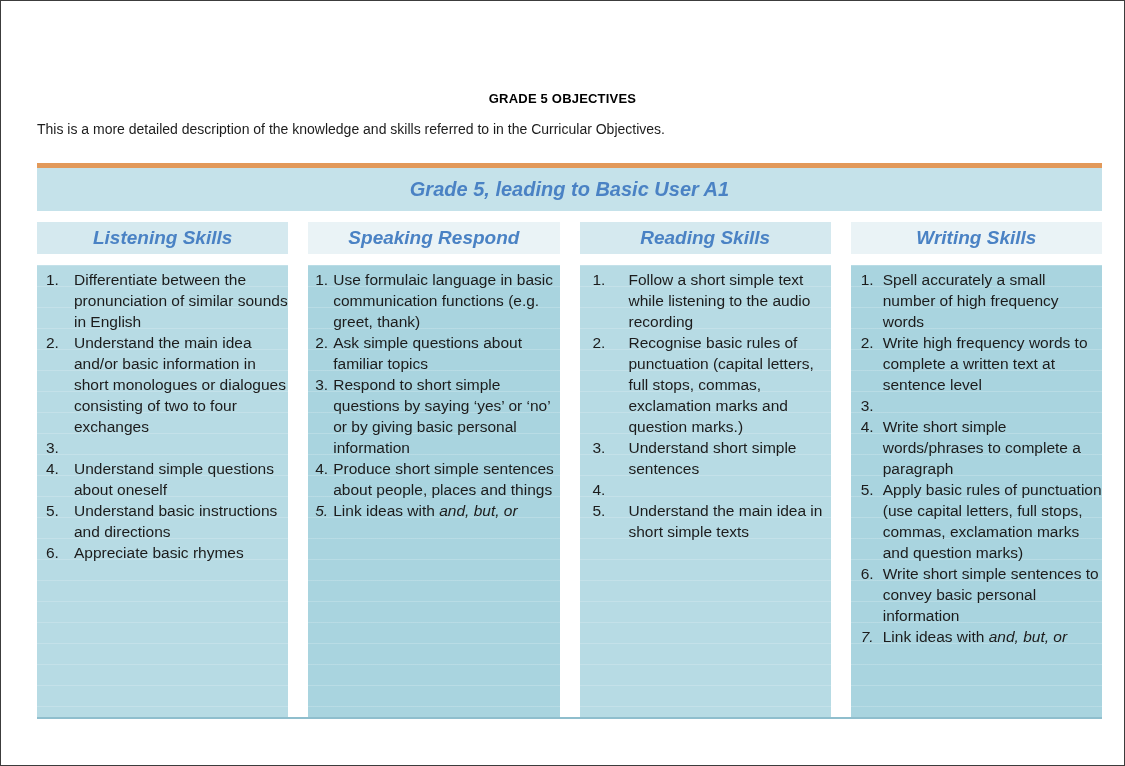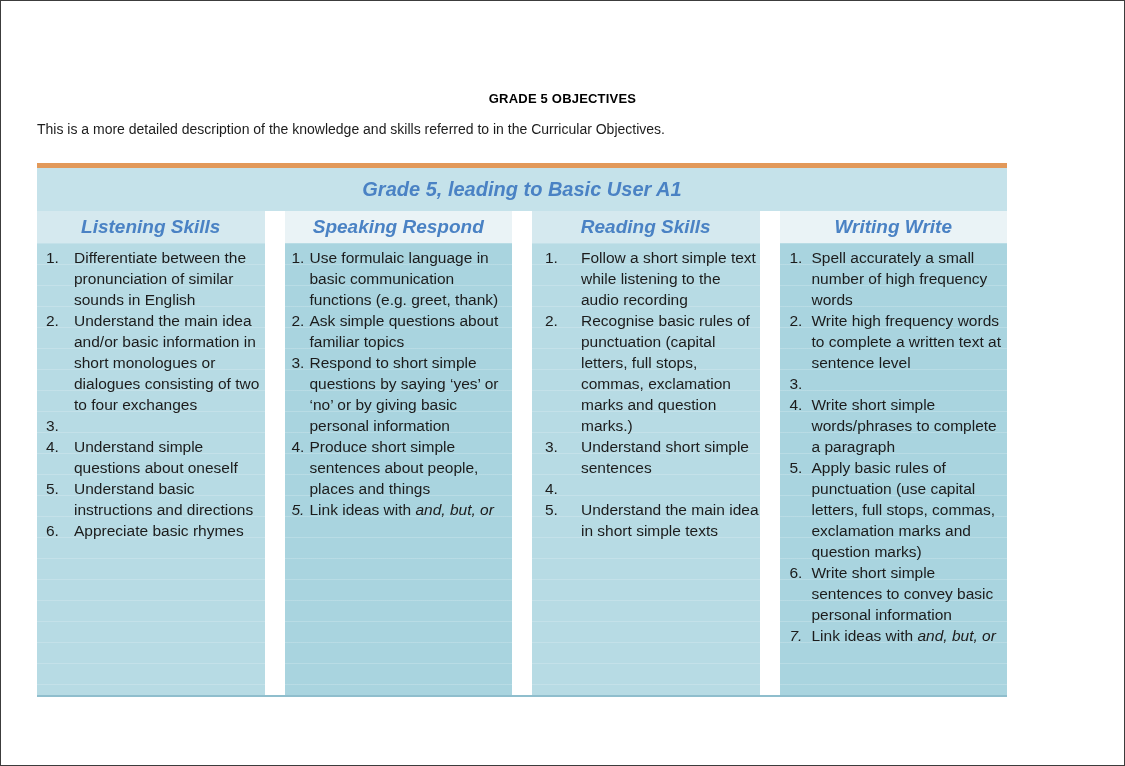--- a/index.html
+++ b/index.html
@@ -16,32 +16,32 @@
   .page-title{
     position:absolute;top:90px;left:0;width:100%;
     text-align:center;font-size:13px;font-weight:bold;color:#000;
     letter-spacing:.2px;
   }
   .page-subtitle{
     position:absolute;top:120px;left:36px;width:1050px;
     font-size:14px;color:#1c1c1c;
   }
   .objectives-table{
-    position:absolute;left:36px;top:162px;width:970px;
+    position:absolute;left:36px;top:162px;width:1065px;
   }
   .accent-bar{height:5px;background:var(--accent-orange,#E2995A);}
   .banner{
     height:43px;background:var(--banner-bg,#C5E2EA);
     display:flex;align-items:center;justify-content:center;
     font-size:20px;font-weight:bold;font-style:italic;
     color:var(--heading-blue,#4A82C4);
   }
   .row-grid{
     display:grid;grid-template-columns:repeat(4,1fr);column-gap:20px;
-    margin-top:0;
+    margin-top:11px;
   }
   .hcell{
     height:32px;display:flex;align-items:center;justify-content:center;
     font-size:19px;font-weight:bold;font-style:italic;
     color:var(--heading-blue,#4A82C4);
   }
   .hcell.odd{background:var(--header-bg-odd,#D5E9EF);}
   .hcell.even{background:var(--header-bg-even,#EAF3F6);}
   .bcell{
     min-height:452px;padding-top:4px;box-sizing:border-box;
@@ -72,21 +72,21 @@
 
   <div class="page-subtitle">This is a more detailed description of the knowledge and skills referred to in the Curricular Objectives.</div>
 
   <div class="objectives-table">
     <div class="accent-bar"></div>
     <div class="banner">Grade 5, leading to Basic User A1</div>
     <div class="row-grid" id="header-row">
         <div class="hcell odd">Listening Skills</div>
         <div class="hcell even">Speaking Respond</div>
         <div class="hcell odd">Reading Skills</div>
-        <div class="hcell even">Writing Write</div>
+        <div class="hcell even">Writing Skills</div>
       </div>
     <div class="row-grid" id="body-row">
         <div class="bcell col-0 odd">
           <div class="item">
             <span class="num">1.</span>
             <span class="txt">Differentiate between the pronunciation of similar sounds in English</span>
           </div>
           <div class="item">
             <span class="num">2.</span>
             <span class="txt">Understand the main idea and/or basic information in short monologues or dialogues consisting of two to four exchanges</span>

